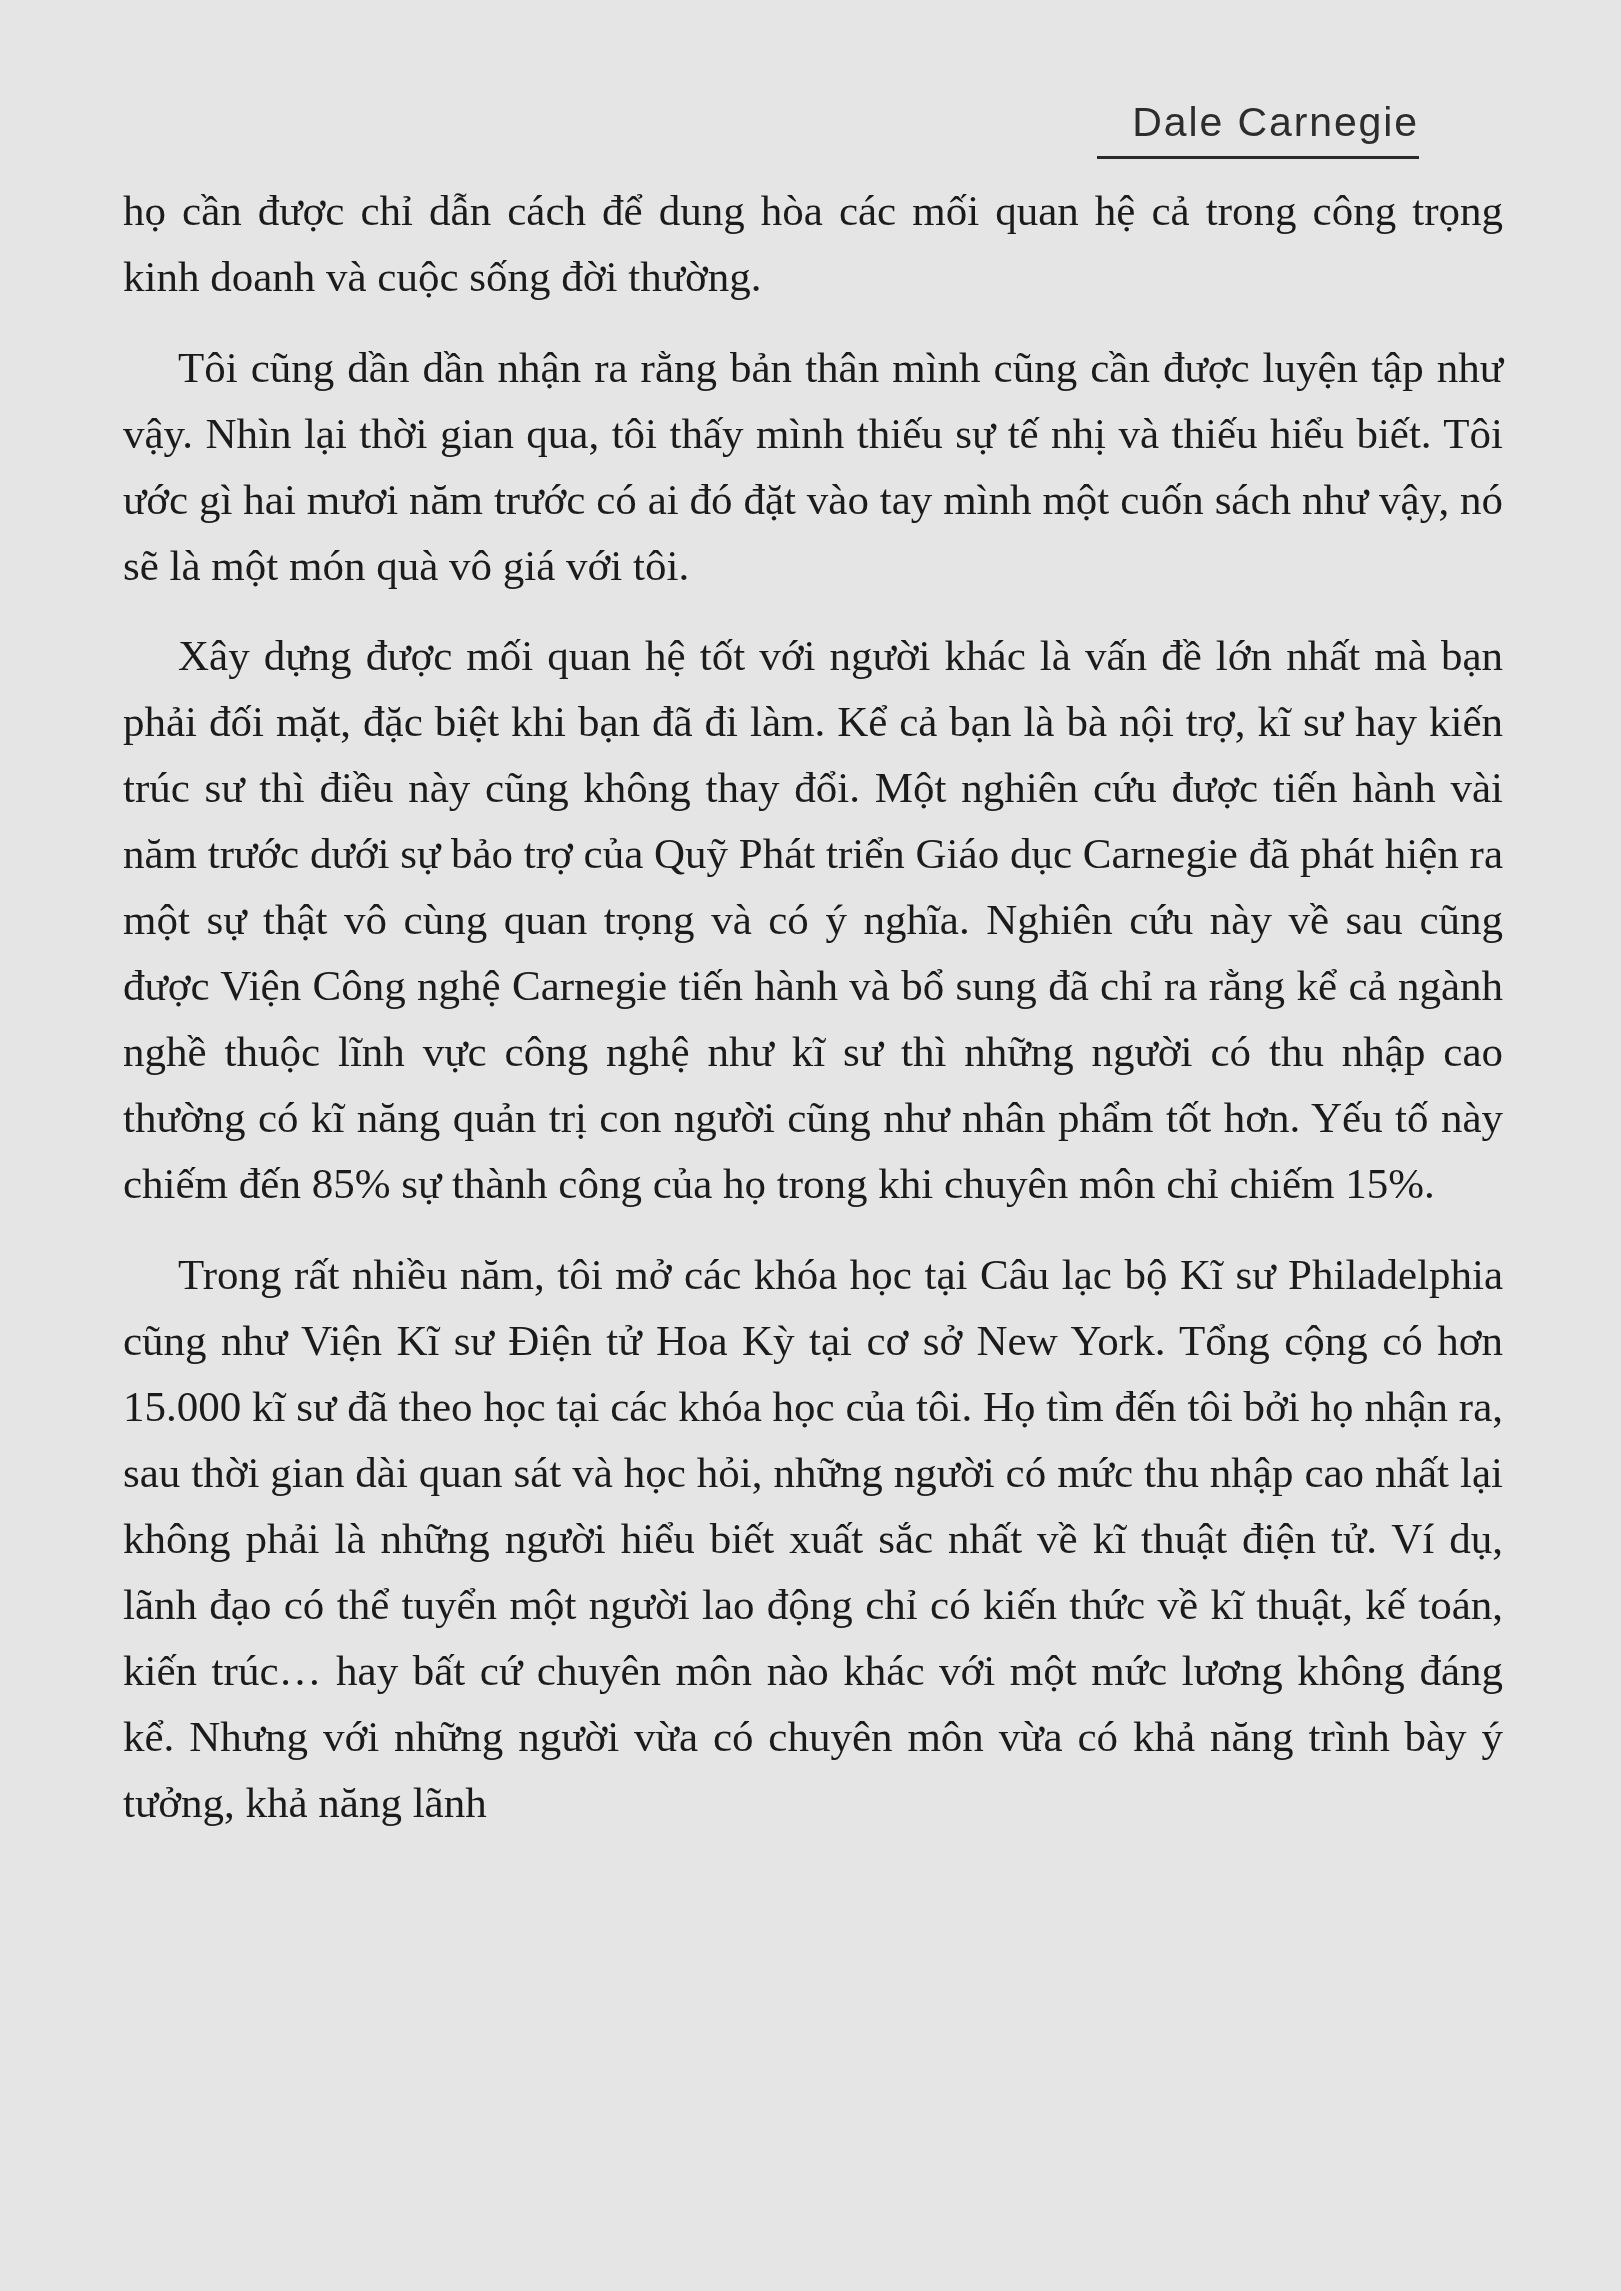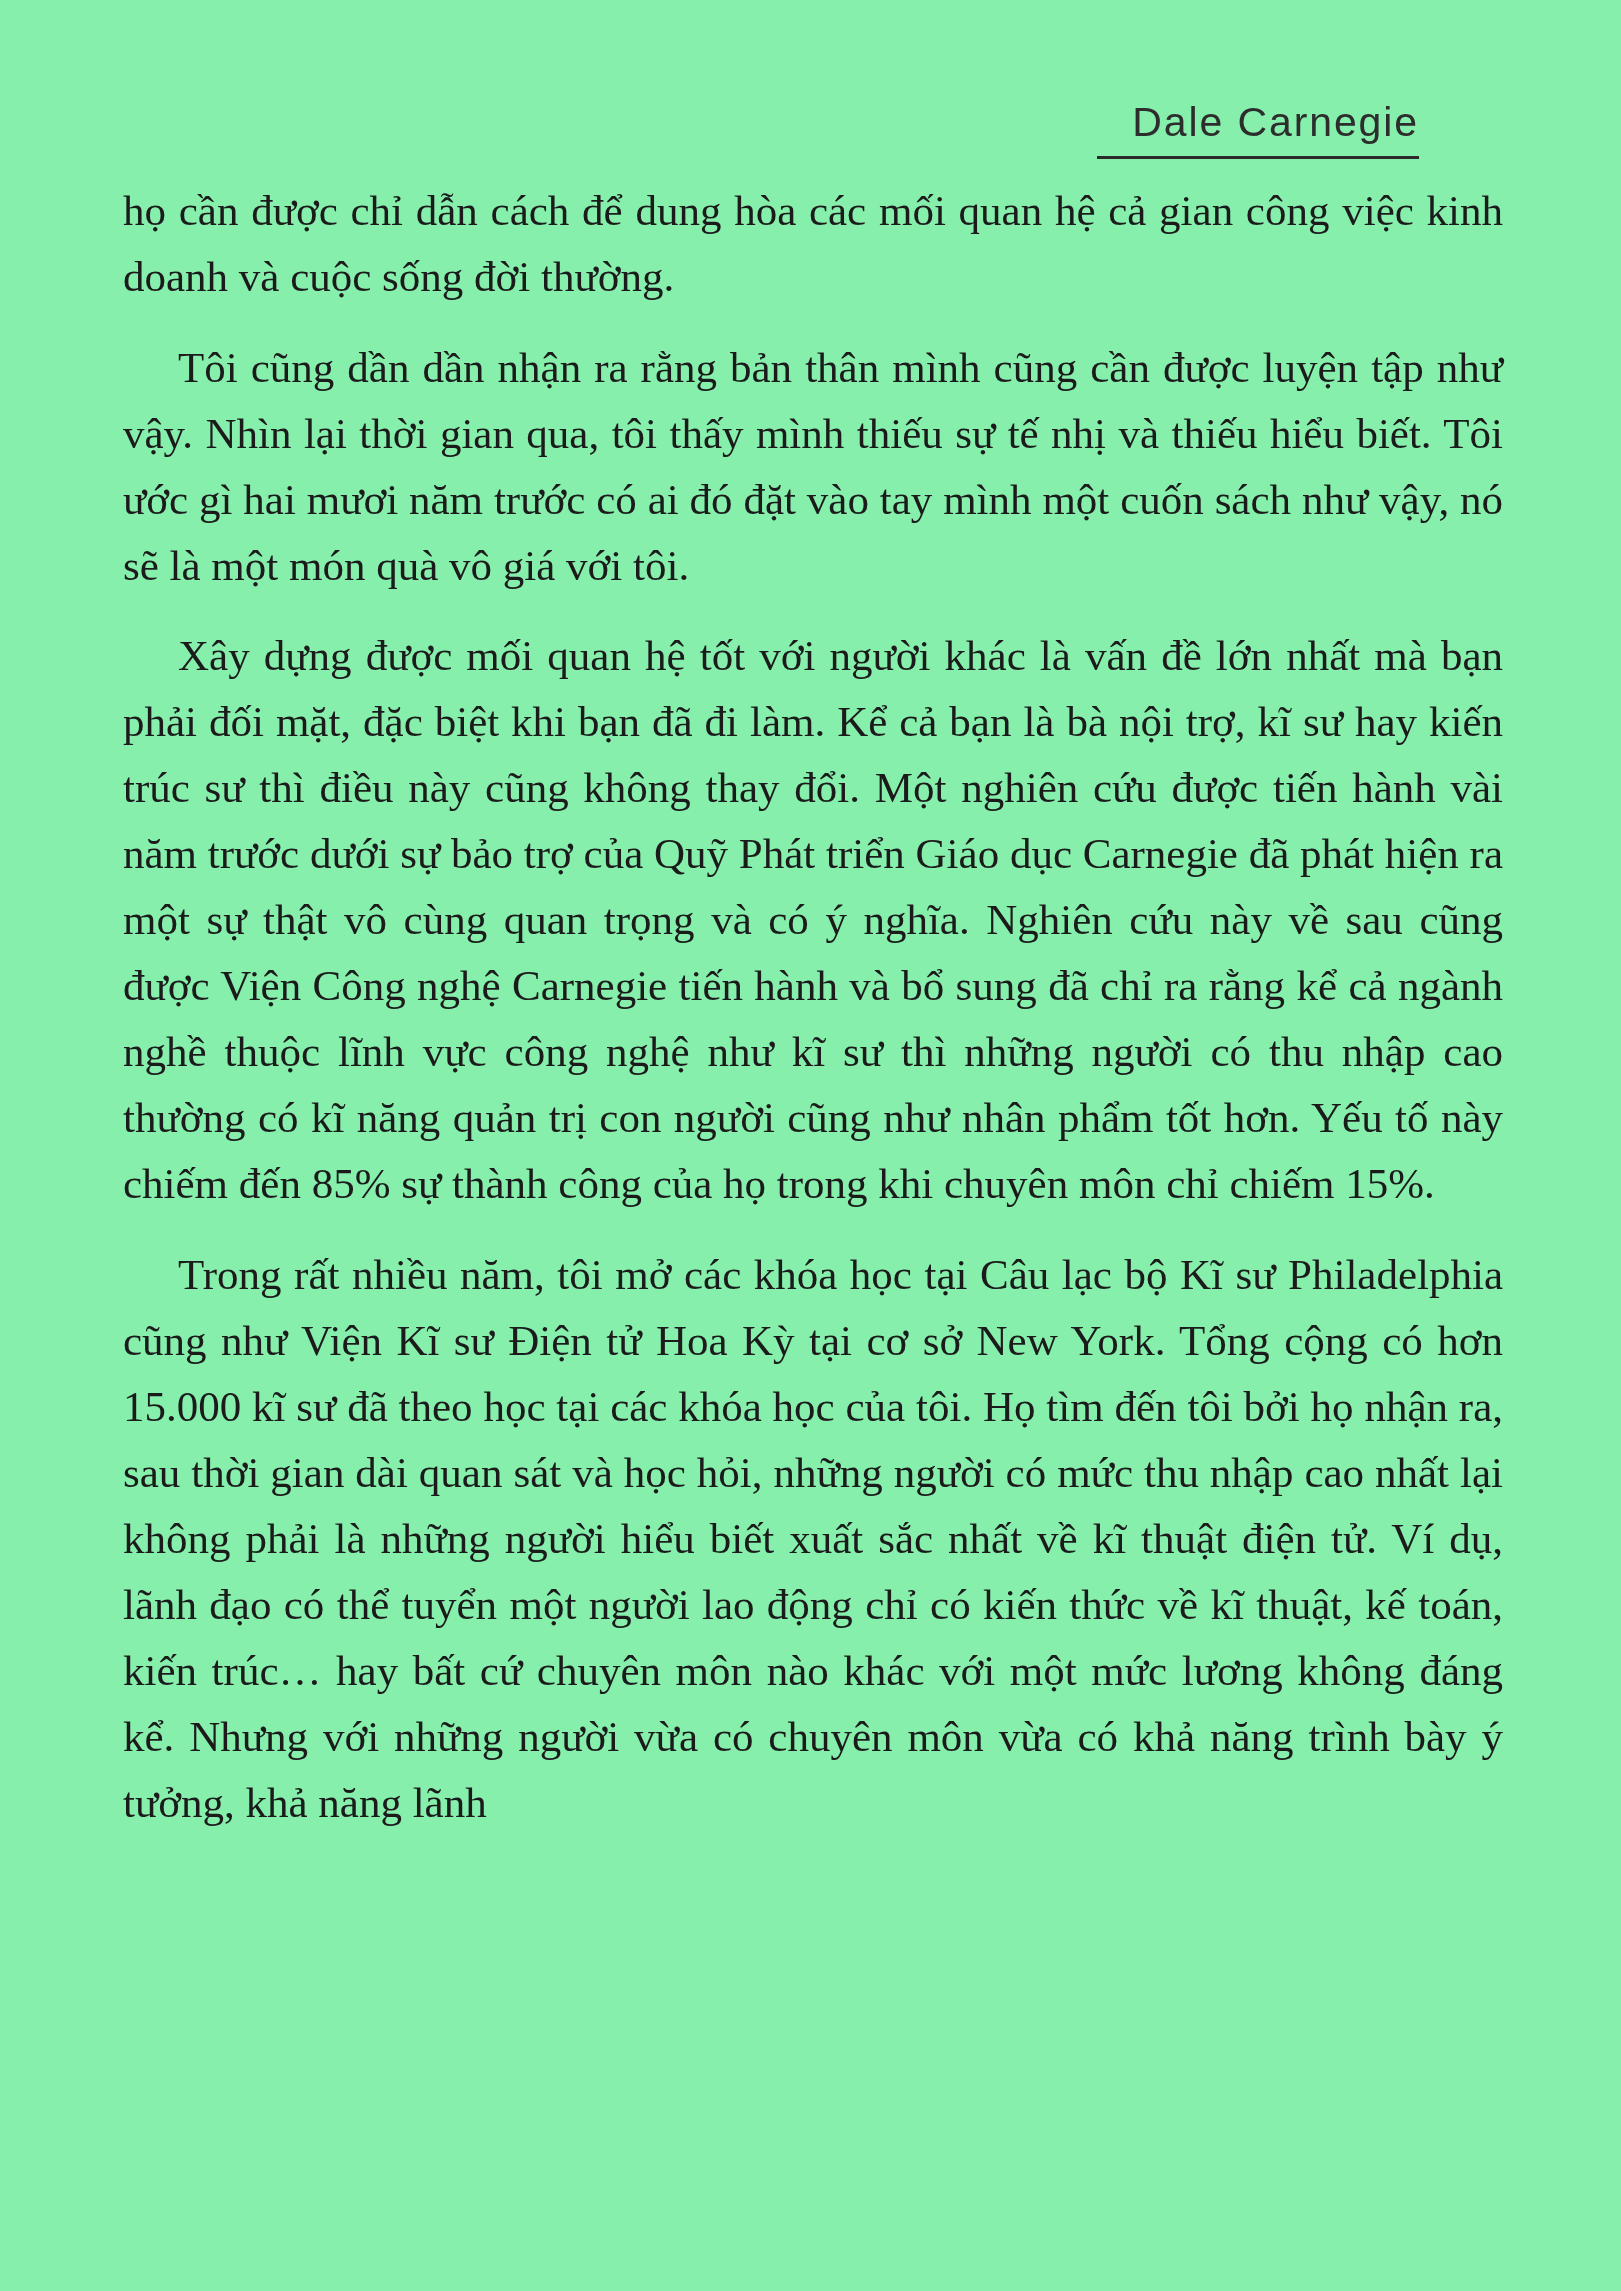--- a/index.html
+++ b/index.html
@@ -4,21 +4,21 @@
 <style>
   html, body {
     margin: 0;
     padding: 0;
     background: #ffffff;
   }
   .page {
     position: relative;
     width: 1621px;
     height: 2291px;
-    background: #86efac;
+    background: #e5e5e5;
     overflow: hidden;
   }
   
   .running-header {
     position: absolute;
     top: 102px;
     right: 202px;
     text-align: right;
   }
   .running-header .author {
@@ -80,21 +80,21 @@
 <body>
 
 <div class="page">
 
   <header class="running-header">
     <span class="author">Dale Carnegie</span>
     <div class="rule"></div>
   </header>
 
   <main class="text-column">
-    <p>họ cần được chỉ dẫn cách để dung hòa các mối quan hệ cả gian công việc kinh doanh và cuộc sống đời thường.</p>
+    <p>họ cần được chỉ dẫn cách để dung hòa các mối quan hệ cả trong công trọng kinh doanh và cuộc sống đời thường.</p>
     <p class="indent">Tôi cũng dần dần nhận ra rằng bản thân mình cũng cần được luyện tập như vậy. Nhìn lại thời gian qua, tôi thấy mình thiếu sự tế nhị và thiếu hiểu biết. Tôi ước gì hai mươi năm trước có ai đó đặt vào tay mình một cuốn sách như vậy, nó sẽ là một món quà vô giá với tôi.</p>
     <p class="indent">Xây dựng được mối quan hệ tốt với người khác là vấn đề lớn nhất mà bạn phải đối mặt, đặc biệt khi bạn đã đi làm. Kể cả bạn là bà nội trợ, kĩ sư hay kiến trúc sư thì điều này cũng không thay đổi. Một nghiên cứu được tiến hành vài năm trước dưới sự bảo trợ của Quỹ Phát triển Giáo dục Carnegie đã phát hiện ra một sự thật vô cùng quan trọng và có ý nghĩa. Nghiên cứu này về sau cũng được Viện Công nghệ Carnegie tiến hành và bổ sung đã chỉ ra rằng kể cả ngành nghề thuộc lĩnh vực công nghệ như kĩ sư thì những người có thu nhập cao thường có kĩ năng quản trị con người cũng như nhân phẩm tốt hơn. Yếu tố này chiếm đến 85% sự thành công của họ trong khi chuyên môn chỉ chiếm 15%.</p>
     <p class="indent">Trong rất nhiều năm, tôi mở các khóa học tại Câu lạc bộ Kĩ sư Philadelphia cũng như Viện Kĩ sư Điện tử Hoa Kỳ tại cơ sở New York. Tổng cộng có hơn 15.000 kĩ sư đã theo học tại các khóa học của tôi. Họ tìm đến tôi bởi họ nhận ra, sau thời gian dài quan sát và học hỏi, những người có mức thu nhập cao nhất lại không phải là những người hiểu biết xuất sắc nhất về kĩ thuật điện tử. Ví dụ, lãnh đạo có thể tuyển một người lao động chỉ có kiến thức về kĩ thuật, kế toán, kiến trúc… hay bất cứ chuyên môn nào khác với một mức lương không đáng kể. Nhưng với những người vừa có chuyên môn vừa có khả năng trình bày ý tưởng, khả năng lãnh</p>
   </main>
 
 
 </div>
 
 
 </body></html>

